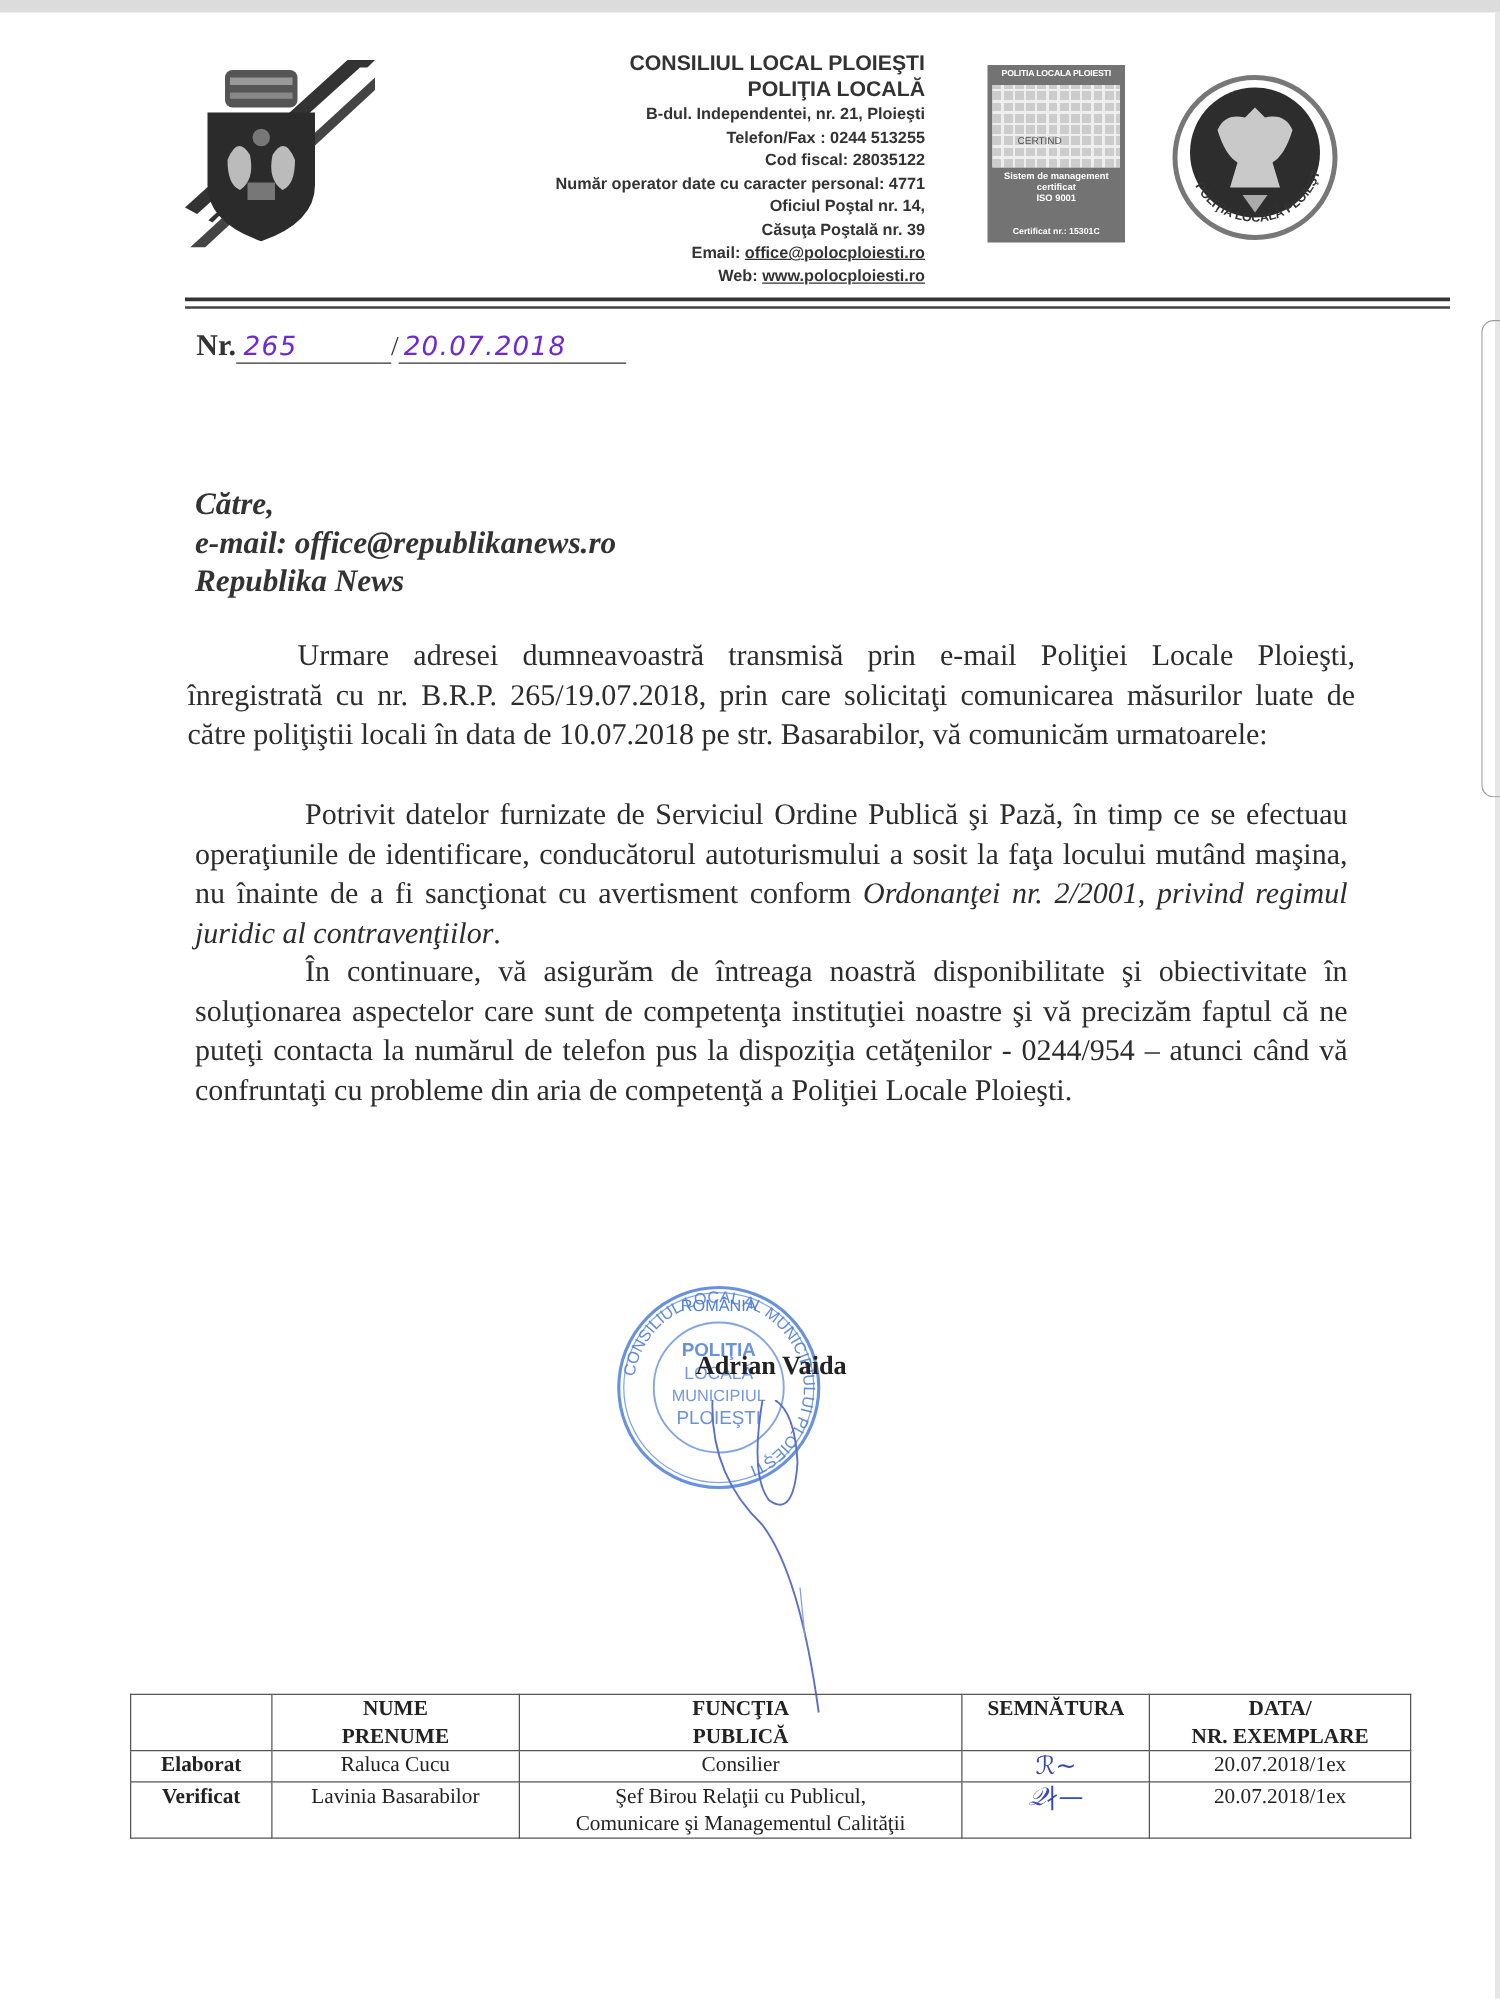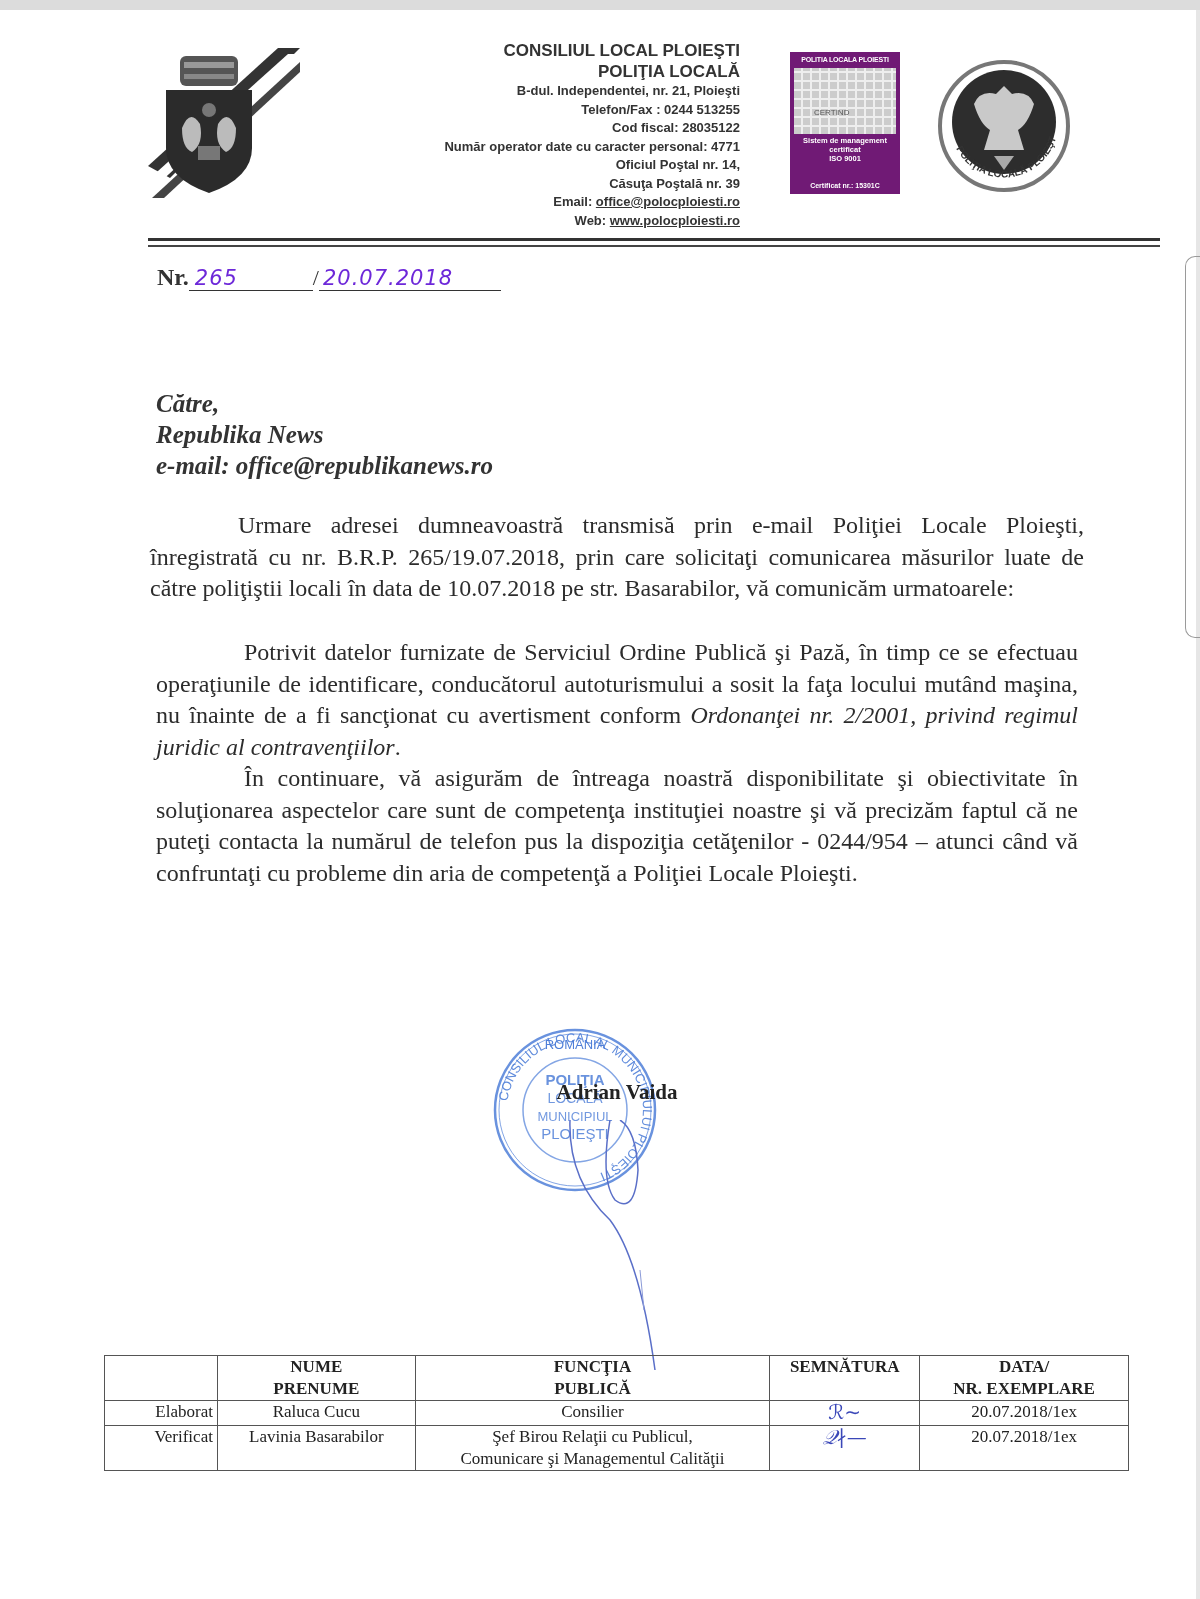--- a/index.html
+++ b/index.html
@@ -14,21 +14,21 @@
     
     .crest { position: absolute; left: 148px; top: 48px; width: 152px; height: 150px; }
     .header-text {
       position: absolute; left: 340px; top: 40px; width: 400px; text-align: right;
       font-family: "Liberation Sans", sans-serif; font-weight: bold; color: #333;
     }
     .header-text .h1 { font-size: 17px; line-height: 21px; }
     .header-text .h2 { font-size: 17px; line-height: 21px; }
     .header-text .ln { font-size: 13px; line-height: 18.5px; }
     .header-text .u { text-decoration: underline; }
-    .iso { position: absolute; left: 790px; top: 52px; width: 110px; height: 142px; background: #701a75; color: #fff; font-family: "Liberation Sans", sans-serif; }
+    .iso { position: absolute; left: 790px; top: 52px; width: 110px; height: 142px; background: #737373; color: #fff; font-family: "Liberation Sans", sans-serif; }
     .iso .top { font-size: 7px; font-weight: bold; text-align: center; padding-top: 4px; letter-spacing: -0.2px; }
     .iso .grid { position: absolute; left: 4px; top: 16px; width: 102px; height: 66px; background: repeating-linear-gradient(90deg, #ccc 0 7px, #eee 7px 9px), #ccc; }
     .iso .grid-inner { position:absolute; inset:0; background: repeating-linear-gradient(0deg, transparent 0 7px, #eee 7px 9px); }
     .iso .cert { position: absolute; left: 20px; top: 40px; font-size: 8px; color: #555; }
     .iso .mid { position: absolute; top: 84px; width: 100%; text-align: center; font-size: 7.5px; line-height: 9px; font-weight: bold; }
     .iso .bot { position: absolute; top: 130px; width: 100%; text-align: center; font-size: 7px; font-weight: bold; }
     .emblem { position: absolute; left: 934px; top: 60px; width: 140px; height: 140px; }
 
     .rule1 { position: absolute; left: 148px; top: 238px; width: 1012px; height: 3px; background: #333; }
     .rule2 { position: absolute; left: 148px; top: 245px; width: 1012px; height: 2px; background: #444; }
@@ -45,21 +45,21 @@
     .body2 { left: 156px; top: 637px; width: 922px; }
     .it { font-style: italic; }
 
     .sign { position: absolute; left: 432px; top: 1078px; width: 370px; text-align: center; font-weight: bold; font-size: 21px; line-height: 29px; color: #222; }
     .stamp { position: absolute; left: 490px; top: 1025px; width: 170px; height: 170px; }
     .sigline { position: absolute; left: 540px; top: 1120px; width: 160px; height: 260px; }
 
     table.sig { position: absolute; left: 104px; top: 1355px; width: 1025px; border-collapse: collapse; font-size: 17px; color: #222; }
     table.sig td, table.sig th { border: 1.5px solid #555; text-align: center; padding: 0 4px; line-height: 22px; vertical-align: top; }
     table.sig th { font-weight: bold; }
-    table.sig td.lbl { font-weight: normal; text-align: right; }
+    table.sig td.lbl { font-weight: bold; }
     .sigmark { font-family: "DejaVu Sans", sans-serif; color: #3a47b8; font-style: italic; font-size: 20px; }
   </style>
 </head>
 <body>
 
 <div class="topbar"></div>
 <div class="rightedge"></div>
 <div class="binding"></div>
 
 <svg class="crest" viewBox="0 0 152 150">
@@ -116,22 +116,22 @@
 
 <div class="rule1"></div>
 <div class="rule2"></div>
 
 <div class="nr">
   <span>Nr.</span><span class="line" style="width:108px;padding-left:6px;"><span class="hand">265</span></span><span class="line" style="width:10px;"></span><span style="font-weight:normal;font-size:22px;">/</span><span class="line" style="width:178px;padding-left:4px;"><span class="hand">20.07.2018</span></span>
 </div>
 
 <div class="addr">
   <div>Către,</div>
+  <div>e-mail: office@republikanews.ro</div>
   <div>Republika News</div>
-  <div>e-mail: office@republikanews.ro</div>
 </div>
 
 <div class="body">
   <p class="indent">Urmare adresei dumneavoastră transmisă prin e-mail Poliţiei Locale Ploieşti, înregistrată cu nr. B.R.P.  265/19.07.2018, prin care solicitaţi comunicarea măsurilor luate de către poliţiştii locali în data de 10.07.2018 pe str. Basarabilor, vă comunicăm urmatoarele:</p>
 </div>
 <div class="body body2">
   <p class="indent"><span>Potrivit datelor furnizate de Serviciul Ordine Publică şi Pază, în timp ce se efectuau operaţiunile de identificare, conducătorul autoturismului a sosit la faţa locului mutând maşina, nu înainte de a fi sancţionat cu avertisment conform </span><span class="it">Ordonanţei nr. 2/2001, privind regimul juridic al contravenţiilor</span><span>.</span></p>
   <p class="indent">În continuare, vă asigurăm de întreaga noastră disponibilitate şi obiectivitate în soluţionarea aspectelor care sunt de competenţa instituţiei noastre şi vă precizăm faptul că ne puteţi contacta la numărul de telefon pus la dispoziţia cetăţenilor  - 0244/954 – atunci când vă confruntaţi cu probleme din aria de competenţă a Poliţiei Locale Ploieşti.</p>
 </div>
 

